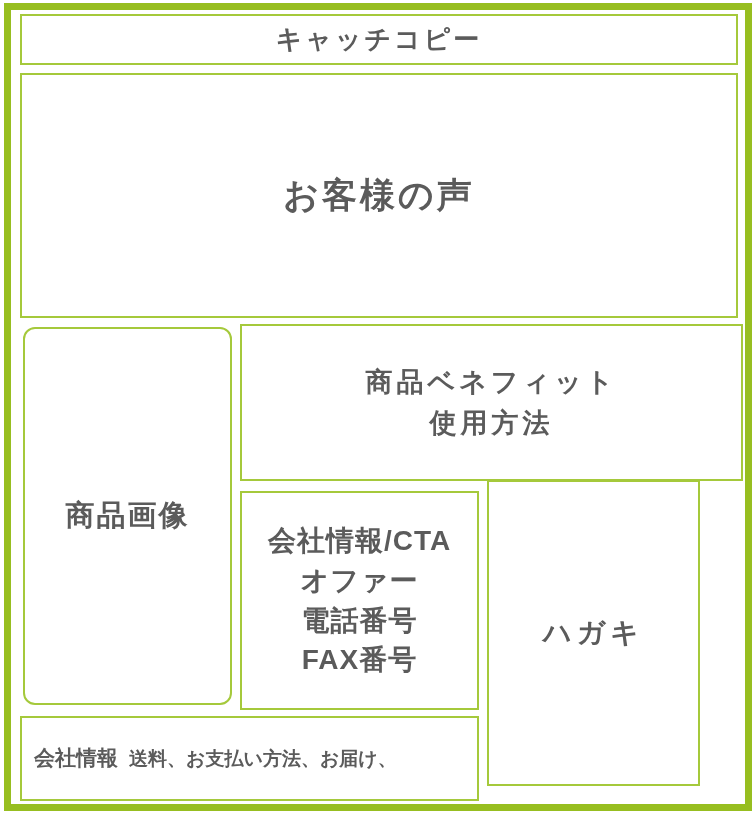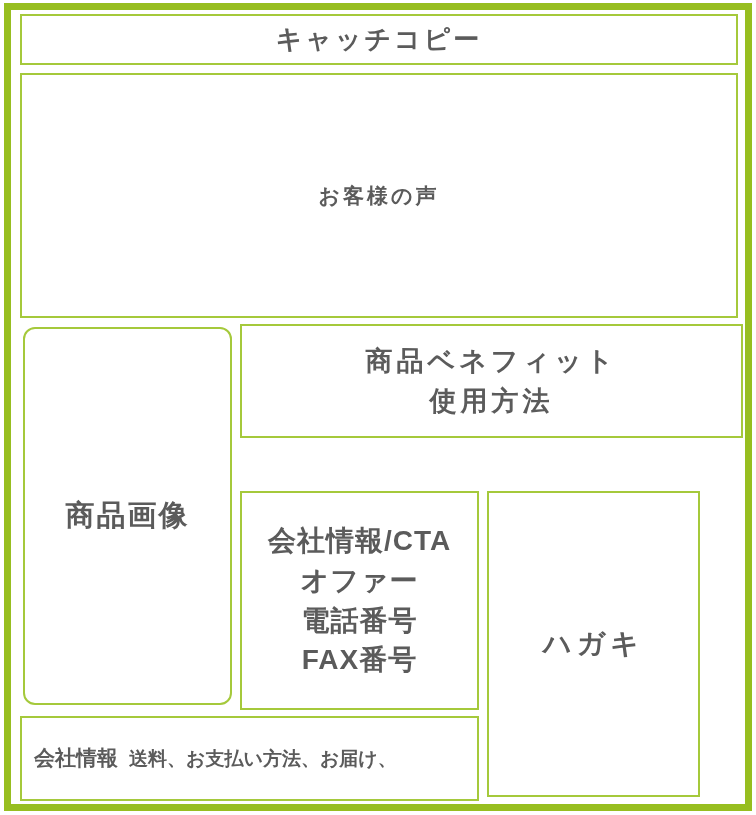--- a/index.html
+++ b/index.html
@@ -32,28 +32,28 @@
     align-items: center;
     justify-content: center;
     text-align: center;
   }
 
   .box .line { display: block; }
 
   .catch    { left: 20px;  top: 14px;  width: 718px; height: 51px;
               font-size: 26px; letter-spacing: 3px; }
   .voice    { left: 20px;  top: 73px;  width: 718px; height: 245px;
-              font-size: 21px; letter-spacing: 3px; }
+              font-size: 35px; letter-spacing: 3px; }
   .image    { left: 23px;  top: 327px; width: 209px; height: 378px;
               border-radius: 12px; font-size: 29px; letter-spacing: 2px; }
-  .benefit  { left: 240px; top: 324px; width: 503px; height: 114px;
+  .benefit  { left: 240px; top: 324px; width: 503px; height: 157px;
               font-size: 27px; letter-spacing: 4px; line-height: 1.5; }
   .offer    { left: 240px; top: 491px; width: 239px; height: 219px;
               font-size: 28px; letter-spacing: 1px; line-height: 1.42; }
-  .postcard { left: 487px; top: 491px; width: 213px; height: 306px;
+  .postcard { left: 487px; top: 480px; width: 213px; height: 306px;
               font-size: 28px; letter-spacing: 5px; align-items: center; }
   .company  { left: 20px;  top: 716px; width: 459px; height: 85px;
               align-items: flex-start; justify-content: center;
               text-align: left; padding: 8px 12px;
               font-size: 19px; line-height: 28px; }
 
   .company-heading { font-size: 21px; margin-right: 11px; }
 </style>
 </head>
 <body>

